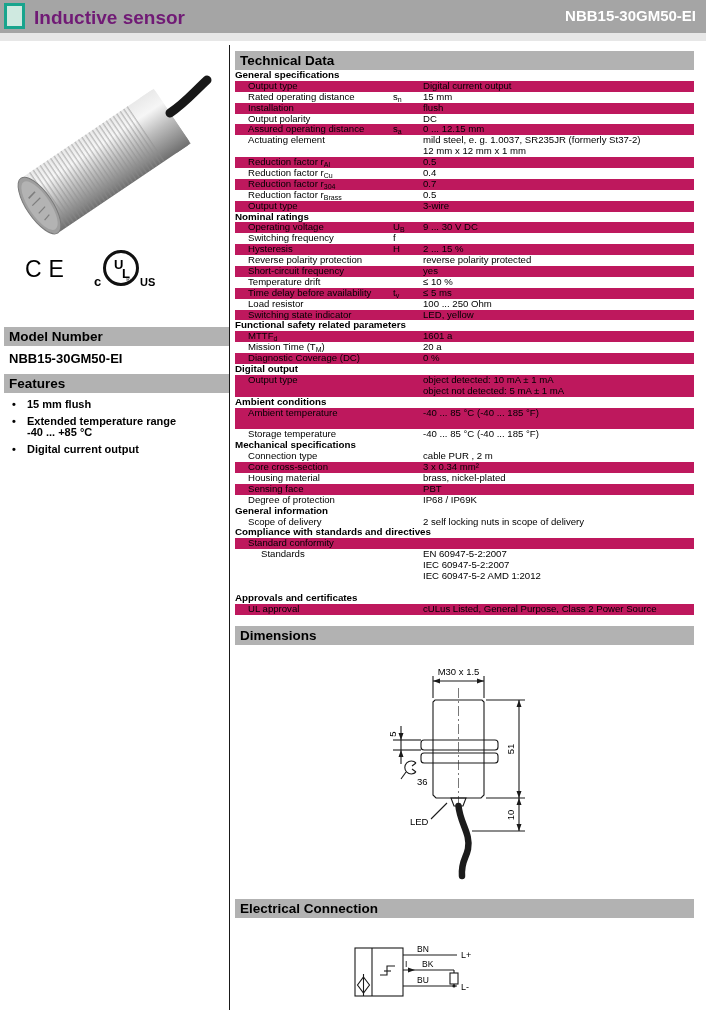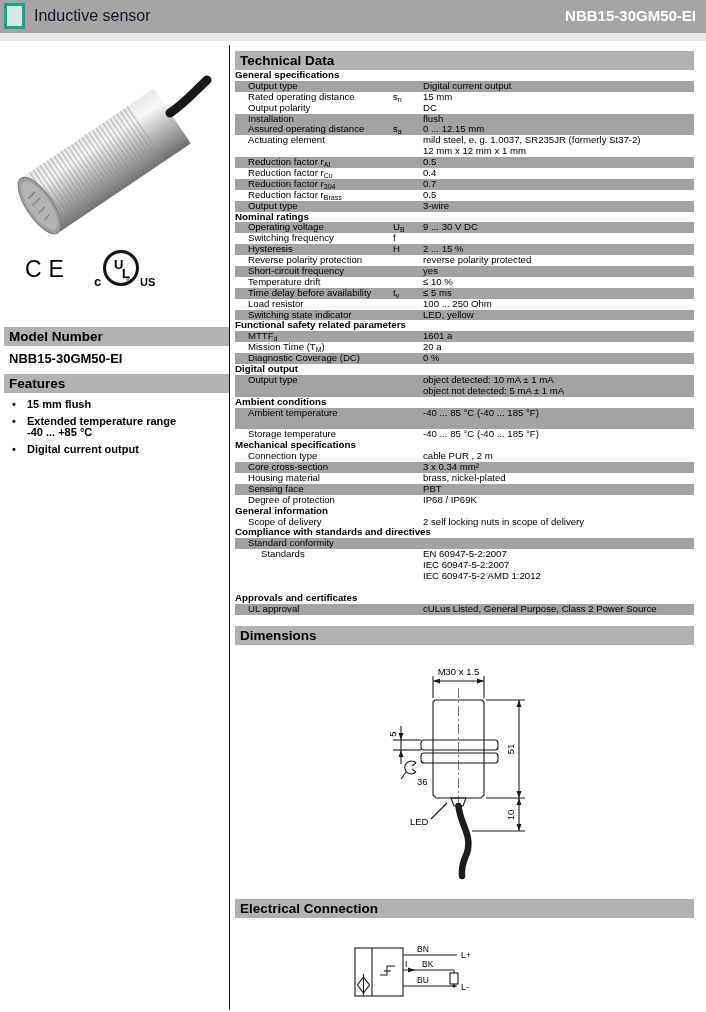--- a/index.html
+++ b/index.html
@@ -1,20 +1,20 @@
 <!DOCTYPE html>
 <html><head>
 <meta charset="utf-8">
 <style>
   html,body{margin:0;padding:0}
   body{position:relative;width:706px;height:1012px;background:#fff;
        font-family:"Liberation Sans","DejaVu Sans",sans-serif;color:#000;overflow:hidden}
   .topbar{position:absolute;left:0;top:0;width:706px;height:33px;background:#a5a5a5}
   .logo{position:absolute;left:4px;top:3px;width:15px;height:20px;background:#cfe9e0;border:3px solid #18a48d}
-  .topbar .t{position:absolute;left:34px;top:7px;font-size:16px;font-weight:normal;color:#0f172a}
+  .topbar .t{position:absolute;left:34px;top:7px;font-size:19px;font-weight:bold;color:#701a75}
   .topbar .m{position:absolute;right:10px;top:7px;font-size:15px;font-weight:bold;color:#fff}
   .substrip{position:absolute;left:0;top:33px;width:706px;height:8px;background:#e7e7e7}
   .divider{position:absolute;left:229px;top:45px;width:1px;height:965px;background:#1a1a1a}
 
   .bar{background:#b2b2b2;font-weight:bold;font-size:13.5px;height:19px;line-height:19px;
        padding-left:5px;box-sizing:border-box;white-space:nowrap}
 
   #photo{position:absolute;left:10px;top:56px;width:210px;height:198px}
   #ce{position:absolute;left:25px;top:256px;font-size:23px;letter-spacing:7px}
   #ul{position:absolute;left:84px;top:248px}
@@ -25,21 +25,21 @@
   #features li{position:relative;margin:0 0 5px 0}
   #features .blt{position:absolute;left:8px;top:-1px;font-size:11px;font-weight:bold}
   #features .ftxt{margin-left:23px;font-size:11px;font-weight:bold;line-height:11.5px}
 
   .rightcol{position:absolute;left:235px;top:0;width:459px}
   #td-bar{position:absolute;left:0;top:51px;width:459px}
   #techtable{position:absolute;left:0;top:70px;width:459px;font-size:9.6px}
   .sec-h{font-weight:bold;height:10.9px;line-height:10.9px;white-space:nowrap;font-size:9.8px}
   .gap{height:10.9px}
   .tr{position:relative;width:459px;min-height:10.9px}
-  .tr.shaded{background:#a3a3a3}
+  .tr.shaded{background:#be185d}
   .lbl{position:absolute;left:13px;top:0;white-space:nowrap;line-height:10.9px}
   .ind2 .lbl{left:26px}
   .sym{position:absolute;left:158px;top:0;white-space:nowrap;line-height:10.9px}
   .val{margin-left:188px}
   .vline{height:10.9px;line-height:10.9px;white-space:nowrap}
   .sb{font-size:7px;position:relative;top:2px}
 
   #dim-bar{position:absolute;left:0;top:626px;width:459px}
   #dim-fig{position:absolute;left:0;top:648px;width:459px;height:245px}
   #el-bar{position:absolute;left:0;top:899px;width:459px}
@@ -134,30 +134,30 @@
           <div class="vline">Digital current output</div>
         </div>
       </div>
       <div class="tr">
         <span class="lbl"><span>Rated operating distance</span></span>
         <span class="sym"><span>s</span><span class="sb">n</span></span>
         <div class="val">
           <div class="vline">15 mm</div>
         </div>
       </div>
+      <div class="tr shaded">
+        <span class="lbl"><span>Installation</span></span>
+        <div class="val">
+          <div class="vline">flush</div>
+        </div>
+      </div>
       <div class="tr">
         <span class="lbl"><span>Output polarity</span></span>
         <div class="val">
           <div class="vline">DC</div>
-        </div>
-      </div>
-      <div class="tr shaded">
-        <span class="lbl"><span>Installation</span></span>
-        <div class="val">
-          <div class="vline">flush</div>
         </div>
       </div>
       <div class="tr shaded">
         <span class="lbl"><span>Assured operating distance</span></span>
         <span class="sym"><span>s</span><span class="sb">a</span></span>
         <div class="val">
           <div class="vline">0 ... 12.15 mm</div>
         </div>
       </div>
       <div class="tr">

